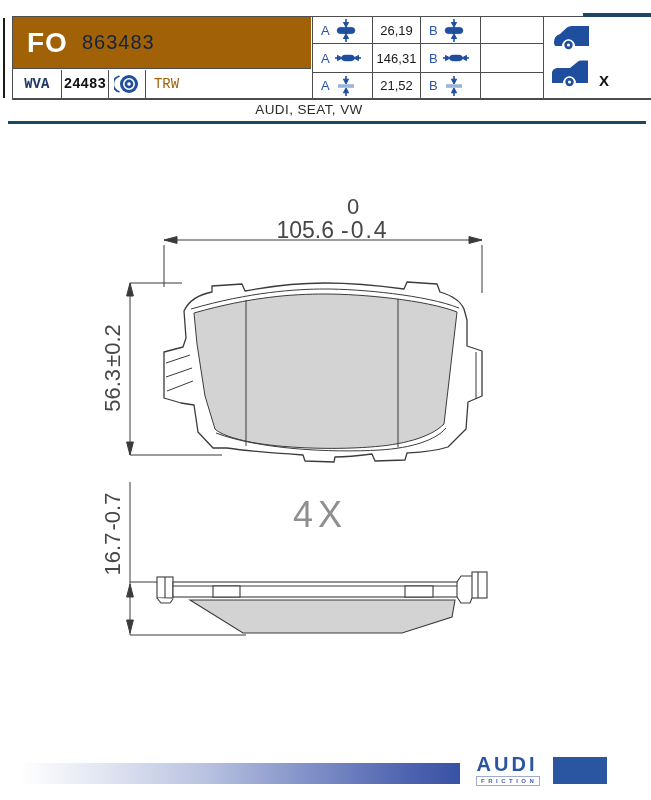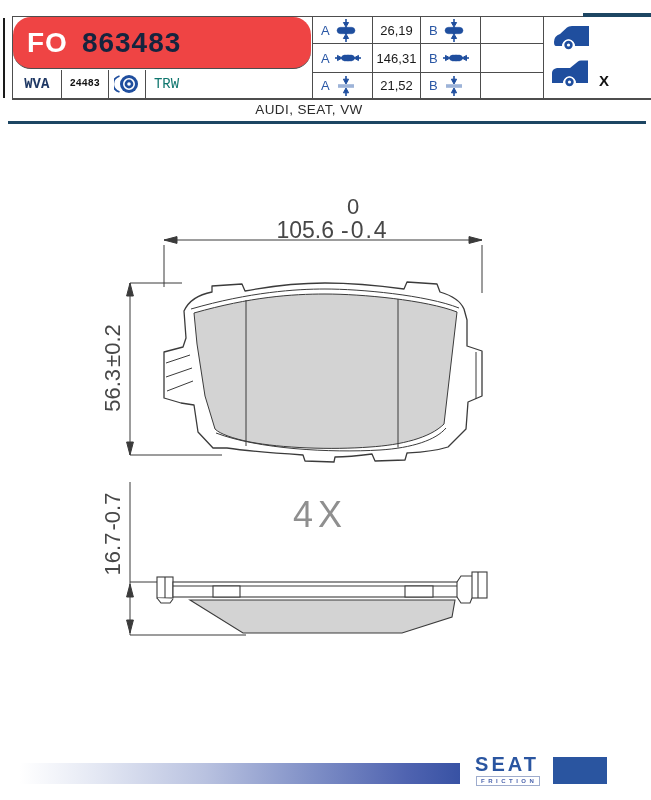--- a/index.html
+++ b/index.html
@@ -5,30 +5,30 @@
   html,body{margin:0;padding:0;background:#fff;}
   .page{position:relative;width:651px;height:800px;background:#ffffff;
         font-family:"Liberation Sans", sans-serif;overflow:hidden;}
   .abs{position:absolute;}
   
   .edge-mark{left:3px;top:18px;width:2px;height:80px;background:#1a1a1a;}
   .hdr-topline{left:12px;top:16px;width:572px;height:1px;background:#4d4d4d;}
   .hdr-navyline{left:583px;top:13px;width:68px;height:4px;background:#1d4663;}
   .hdr-bottomline{left:12px;top:98px;width:639px;height:2px;background:#4d4d4d;}
   .hdr-leftline{left:12px;top:17px;width:1px;height:81px;background:#4d4d4d;}
-  .fo-box{left:13px;top:17px;width:298px;height:51px;background:#ef4444;
-          border-bottom:1.5px solid #4d4d4d;display:flex;align-items:center;border-radius:18px;}
+  .fo-box{left:13px;top:17px;width:298px;height:51px;background:#a16207;
+          border-bottom:1.5px solid #4d4d4d;display:flex;align-items:center;}
   .fo-prefix{color:#ffffff;font-size:28px;font-weight:bold;margin-left:14px;letter-spacing:1px;}
-  .fo-number{color:#15243E;font-size:28px;font-weight:bold;margin-left:14px;letter-spacing:1px;}
+  .fo-number{color:#15243E;font-size:20px;font-weight:normal;margin-left:14px;letter-spacing:1px;}
   .wva-row{left:13px;top:69.5px;width:299px;height:28px;display:flex;font-family:Liberation Mono, monospace;}
   .wva-row .cell{border-right:1px solid #4d4d4d;display:flex;align-items:center;justify-content:center;}
   .wva-label{width:49px;color:#1F3864;font-weight:bold;font-size:14px;}
-  .wva-number{width:48px;color:#111;font-weight:bold;font-size:10px;}
+  .wva-number{width:48px;color:#111;font-weight:bold;font-size:14px;}
   .wva-icon{width:37px;}
-  .wva-oe{width:163px;justify-content:flex-start !important;padding-left:8px;color:#0f766e;font-size:14px;border-right:none !important;}
+  .wva-oe{width:163px;justify-content:flex-start !important;padding-left:8px;color:#a16207;font-size:14px;border-right:none !important;}
   .dims-table{left:312px;top:17px;width:231px;height:81px;border-left:1px solid #4d4d4d;}
   .dims-row{display:flex;border-bottom:1px solid #4d4d4d;height:27px;box-sizing:border-box;}
   .dims-row:nth-child(2){height:29px;}
   .dims-row:last-child{height:25px;border-bottom:none;}
   .dcell{border-right:1px solid #4d4d4d;display:flex;align-items:center;box-sizing:border-box;}
   .dcell.ab{width:60px;gap:5px;padding-left:8px;}
   .dcell.val{width:48px;justify-content:center;font-size:13px;color:#1a1a1a;}
   .dcell.b{width:60px;}
   .dcell.empty{width:62px;border-right:none;}
   .ab-label{color:#2A57A5;font-size:13px;}
@@ -268,17 +268,17 @@
       <text x="334" y="238" font-size="23" text-anchor="end">105.6</text>
       <text x="341" y="238" font-size="23" letter-spacing="2">-0.4</text>
       <text x="347" y="214" font-size="22">0</text>
       <text transform="rotate(-90 120 368)" x="120" y="368" font-size="22" text-anchor="middle"><tspan>56.3</tspan><tspan dx="2">±0.2</tspan></text>
       <text transform="rotate(-90 120 534)" x="120" y="534" font-size="22" text-anchor="middle"><tspan>16.7</tspan><tspan dx="2">-0.7</tspan></text>
       <text x="320" y="527" font-size="36" text-anchor="middle" fill="#8f8f8f" letter-spacing="5">4X</text>
     </g>
   </svg>
 
   <div class="abs grad-bar"></div>
-  <div class="abs logo-text">SEAT</div>
+  <div class="abs logo-text">AUDI</div>
   <div class="abs logo-sub">FRICTION</div>
   <div class="abs logo-rect"></div>
 
 </div>
 
 </body></html>

